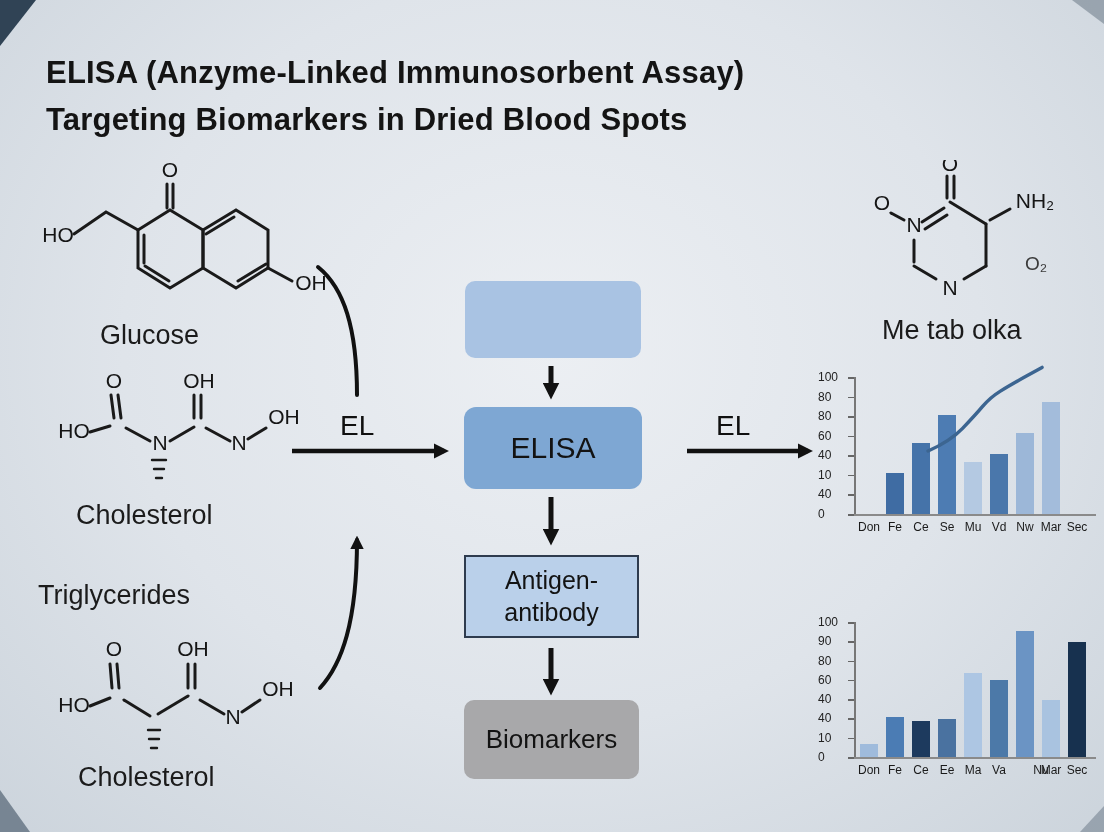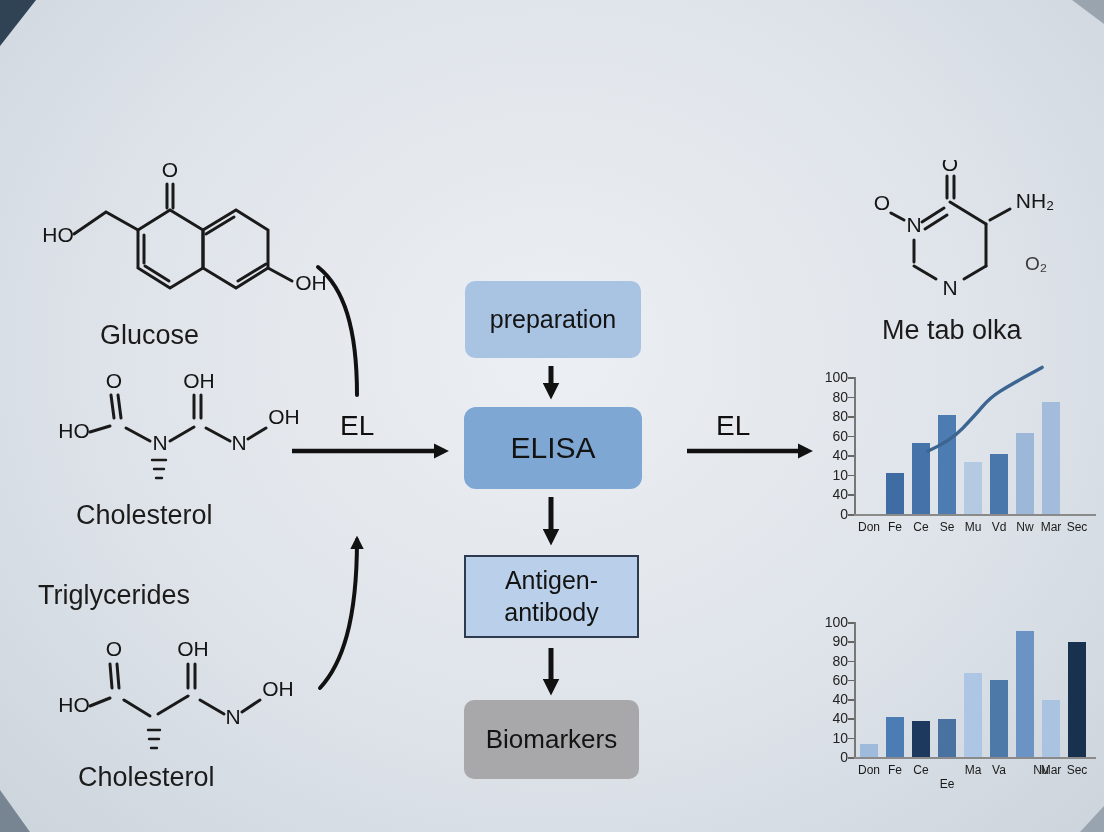--- a/index.html
+++ b/index.html
@@ -17,21 +17,21 @@
   .mol text{fill:#151515;font-family:"Liberation Sans",sans-serif;font-size:21px;font-weight:500;text-anchor:middle}
   .mol text.small{font-size:19px;fill:#3a3a3a}
   .mol-label{position:absolute;z-index:2;font-size:27px;color:#1b1b1b;white-space:nowrap}
   .el-label{position:absolute;z-index:3;font-size:28px;color:#101010;font-weight:500}
   .fbox{position:absolute;z-index:2;display:flex;align-items:center;justify-content:center;text-align:center;color:#131313;box-sizing:border-box}
   #box-sample{left:465px;top:281px;width:176px;height:77px;background:var(--c-box_sample,#a9c3e3);border-radius:10px;font-size:25px;line-height:1.25}
   #box-elisa{left:464px;top:407px;width:178px;height:82px;background:var(--c-box_elisa,#7ea7d3);border-radius:12px;font-size:30px}
   #box-antigen{left:464px;top:555px;width:175px;height:83px;background:var(--c-box_antigen,#bad0ea);border:2.5px solid var(--c-box_antigen_border,#2e3b4e);font-size:25px;line-height:1.25}
   #box-detection{left:464px;top:700px;width:175px;height:79px;background:var(--c-box_detection,#a8a8aa);border-radius:10px;font-size:26px}
   .chart{position:absolute;z-index:2}
-  .chart .ytick{position:absolute;width:30px;text-align:right;font-size:14px;color:#222;line-height:14px}
+  .chart .ytick{position:absolute;width:30px;text-align:left;font-size:12px;color:#222;line-height:14px}
   .chart .tickmark{position:absolute;width:6px;height:1.5px;background:#666}
   .chart .vaxis{position:absolute;width:1.5px;background:#777}
   .chart .baseline{position:absolute;height:1.5px;background:#8a8a8a}
   .chart .bar{position:absolute}
   .chart .xlab{position:absolute;text-align:center;font-size:12px;color:#1a1a1a;white-space:nowrap}
   .chart-title{position:absolute;left:40px;top:0;width:150px;text-align:center;font-size:29px;color:#1b1b1b}
 </style>
 </head>
 <body>
 
@@ -50,20 +50,24 @@
 
     <path d="M318,267 C344,288 357,328 357,395" stroke="#111" stroke-width="4" fill="none" stroke-linecap="round"></path>
     <path d="M320,688 C342,664 357,622 357,540" stroke="#111" stroke-width="4" fill="none" stroke-linecap="round" marker-end="url(#ah)"></path>
     <path d="M292,451 L444,451" stroke="#111" stroke-width="4.5" marker-end="url(#ah)"></path>
     <path d="M687,451 L808,451" stroke="#111" stroke-width="4.5" marker-end="url(#ah)"></path>
     <path d="M551,366 L551,394" stroke="#111" stroke-width="5" marker-end="url(#ah)"></path>
     <path d="M551,497 L551,540" stroke="#111" stroke-width="5" marker-end="url(#ah)"></path>
     <path d="M551,648 L551,690" stroke="#111" stroke-width="5" marker-end="url(#ah)"></path>
   </svg>
 
+  <div class="title">
+    <div>ELISA (Anzyme-Linked Immunosorbent Assay)</div>
+    <div>Targeting Biomarkers in Dried Blood Spots</div>
+  </div>
 
   <svg class="mol" style="left:28px;top:162px" width="300" height="155" viewBox="0 0 300 155">
     <text x="30" y="80">HO</text>
     <polyline points="46,72 78,50 110,68"></polyline>
     <polygon points="110,68 142,48 175,68 175,106 142,126 110,106" fill="none" stroke="#1a1a1a" stroke-width="3"></polygon>
     <polygon points="175,68 208,48 240,68 240,106 208,126 175,106" fill="none" stroke="#1a1a1a" stroke-width="3"></polygon>
     <line x1="116" y1="73" x2="116" y2="101"></line>
     <line x1="117" y1="104" x2="141" y2="119"></line>
     <line x1="178" y1="72" x2="206" y2="55"></line>
     <line x1="210" y1="119" x2="238" y2="102"></line>
@@ -139,21 +143,20 @@
     <text x="197" y="48">NH₂</text>
     <text x="198" y="110" class="small">O₂</text>
   </svg>
   <div class="mol-label" style="left:882px;top:315px">Me tab olka</div>
 
   <div class="el-label" style="left:340px;top:410px">EL</div>
   <div class="el-label" style="left:716px;top:410px">EL</div>
 
   <div class="fbox" id="box-sample">
     <div>
-      <div>preparation</div>
     </div>
   </div>
   <div class="fbox" id="box-elisa">
     <div>ELISA</div>
   </div>
   <div class="fbox" id="box-antigen">
     <div>
       <div>Antigen-</div>
       <div>antibody</div>
     </div>
@@ -221,21 +224,21 @@
       <div class="tickmark" style="left: 30px; top: 185px;"></div>
       <div class="vaxis" style="left: 36px; top: 50px; height: 136px;"></div>
       <div class="baseline" style="left: 36px; top: 185px; width: 242px;"></div>
       <div class="bar" style="left: 42px; top: 171.5px; width: 18px; height: 13.5px; background: rgb(159, 187, 220);"></div>
       <div class="xlab" style="left: 38px; top: 191px; width: 26px;">Don</div>
       <div class="bar" style="left: 68px; top: 144.5px; width: 18px; height: 40.5px; background: rgb(75, 124, 180);"></div>
       <div class="xlab" style="left: 64px; top: 191px; width: 26px;">Fe</div>
       <div class="bar" style="left: 94px; top: 148.55px; width: 18px; height: 36.45px; background: rgb(29, 58, 94);"></div>
       <div class="xlab" style="left: 90px; top: 191px; width: 26px;">Ce</div>
       <div class="bar" style="left: 120px; top: 147.2px; width: 18px; height: 37.8px; background: rgb(74, 114, 160);"></div>
-      <div class="xlab" style="left: 116px; top: 205px; width: 26px;">Ee</div>
+      <div class="xlab" style="left: 116px; top: 191px; width: 26px;">Ee</div>
       <div class="bar" style="left: 146px; top: 101.3px; width: 18px; height: 83.7px; background: rgb(173, 198, 227);"></div>
       <div class="xlab" style="left: 142px; top: 191px; width: 26px;">Ma</div>
       <div class="bar" style="left: 172px; top: 108.05px; width: 18px; height: 76.95px; background: rgb(76, 121, 168);"></div>
       <div class="xlab" style="left: 168px; top: 191px; width: 26px;">Va</div>
       <div class="bar" style="left: 198px; top: 59.45px; width: 18px; height: 125.55px; background: rgb(107, 148, 196);"></div>
       <div class="xlab" style="left: 210px; top: 191px; width: 26px;">Nu</div>
       <div class="bar" style="left: 224px; top: 128.3px; width: 18px; height: 56.7px; background: rgb(169, 195, 224);"></div>
       <div class="xlab" style="left: 220px; top: 191px; width: 26px;">Mar</div>
       <div class="bar" style="left: 250px; top: 70.25px; width: 18px; height: 114.75px; background: rgb(23, 49, 79);"></div>
       <div class="xlab" style="left: 246px; top: 191px; width: 26px;">Sec</div>

